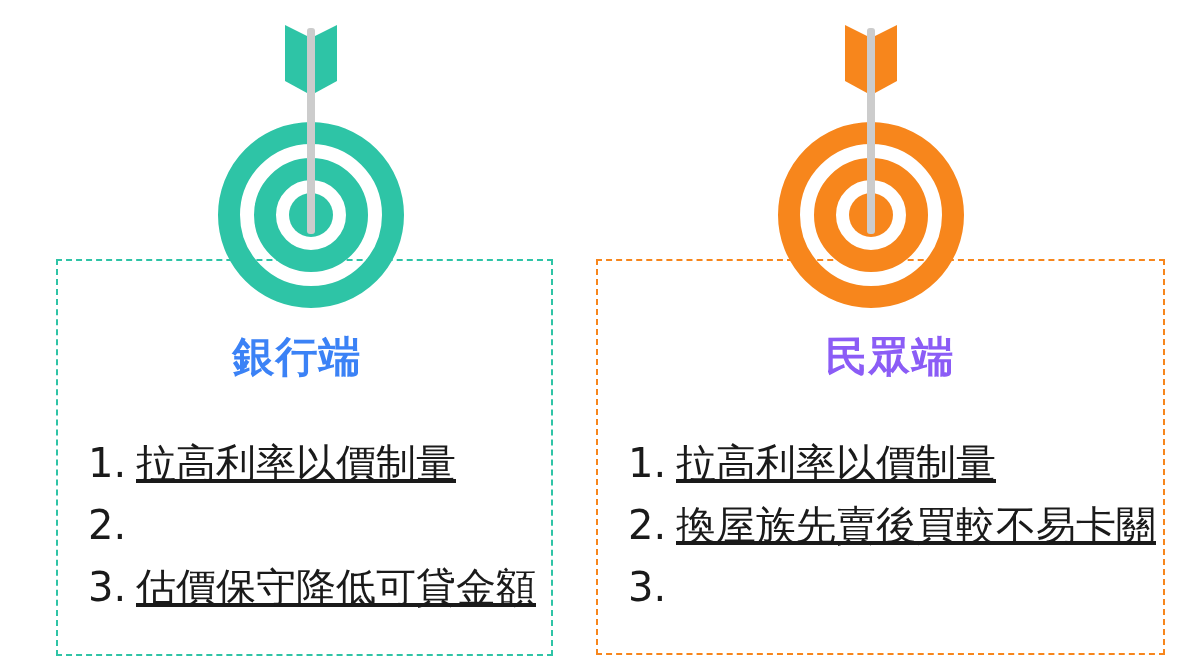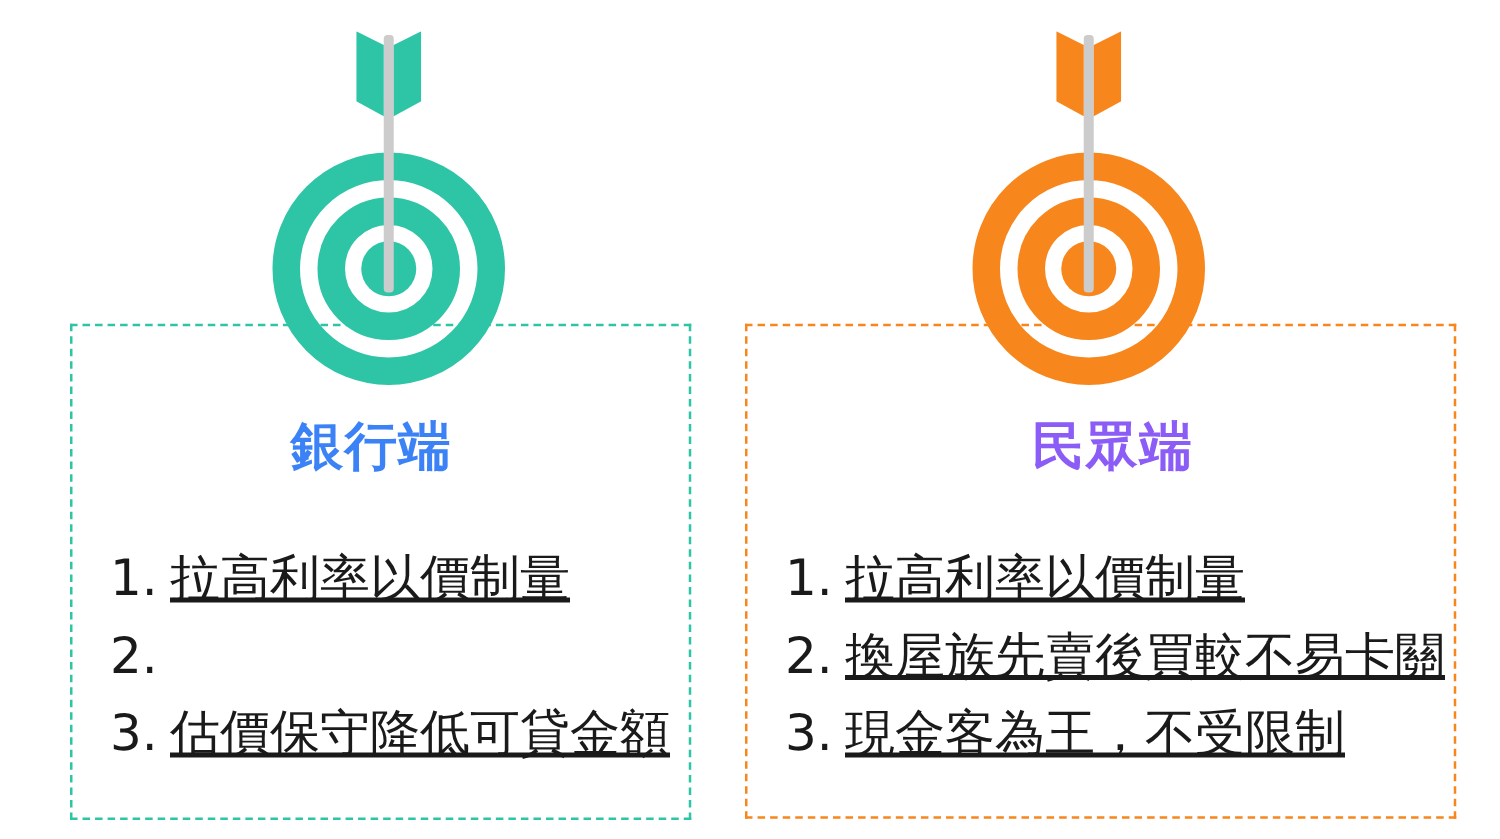--- a/index.html
+++ b/index.html
@@ -142,18 +142,17 @@
       <li>
         <span class="num">1.</span>
         <span class="txt">拉高利率以價制量</span>
       </li>
       <li>
         <span class="num">2.</span>
         <span class="txt">換屋族先賣後買較不易卡關</span>
       </li>
       <li>
         <span class="num">3.</span>
-        <span class="txt">現金客為王，不受限制</span>
       </li>
     </ol>
   </div>
 
 </div>
 
 </body></html>

